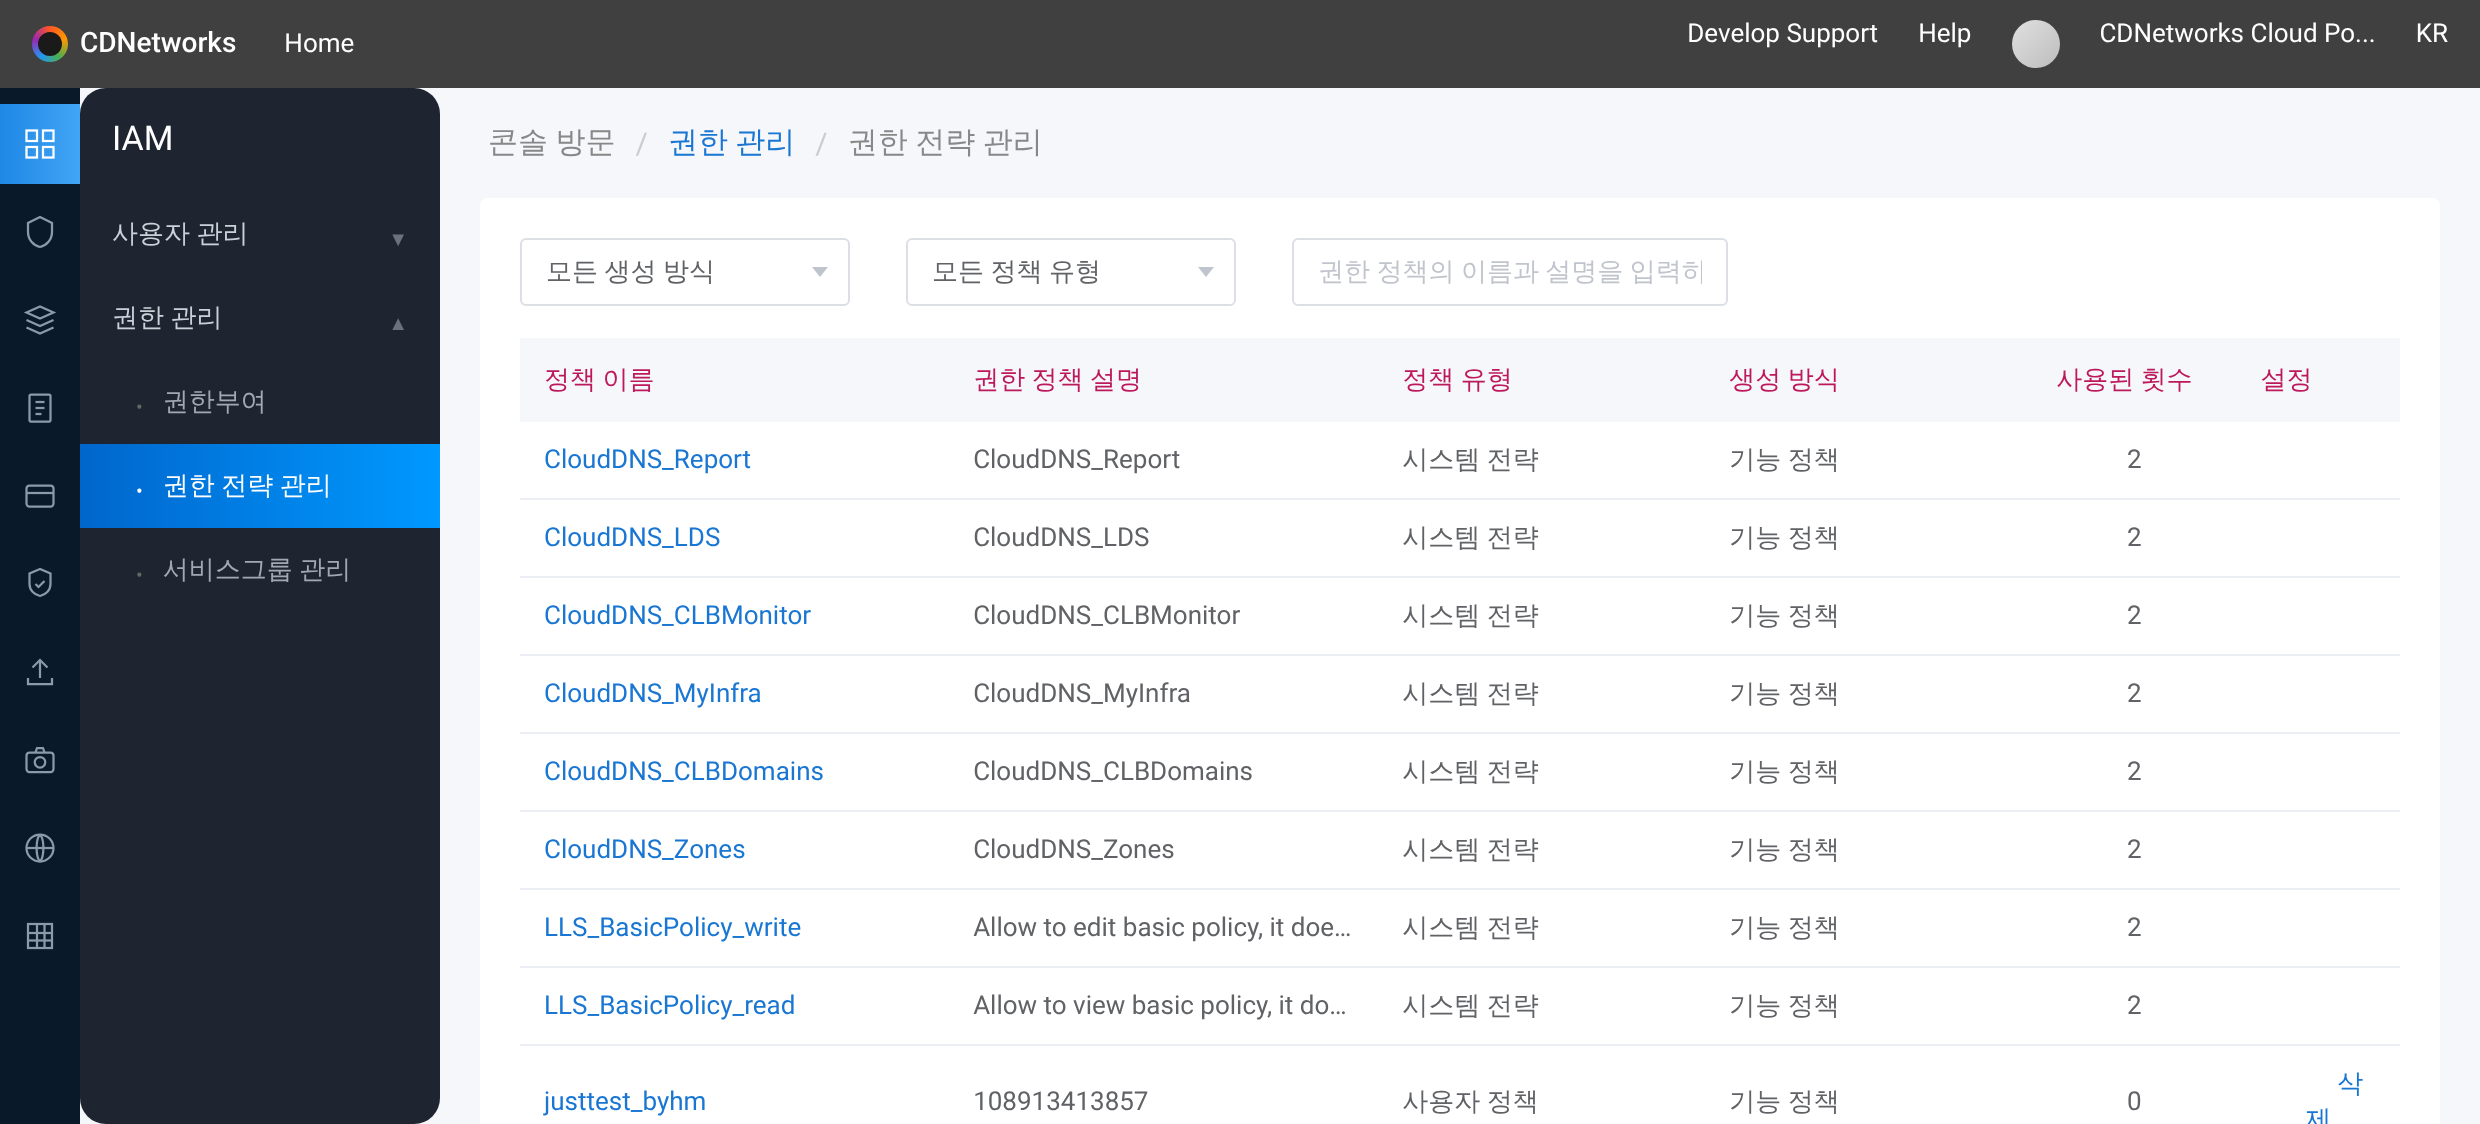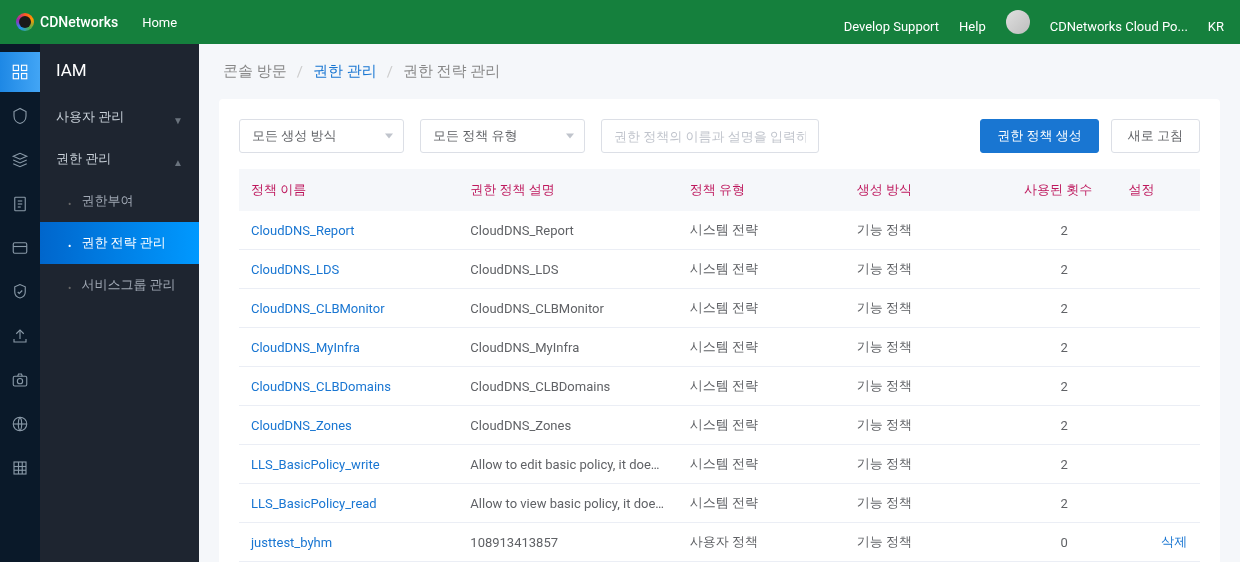--- a/index.html
+++ b/index.html
@@ -9,21 +9,21 @@
       font-family: -apple-system, BlinkMacSystemFont, "Segoe UI", Roboto, "Helvetica Neue", Arial, sans-serif;
     }
     body {
       width: 1240px;
       height: 562px;
       overflow: hidden;
       background: #f5f7fa;
     }
     .top-header {
       height: 44px;
-      background: #15803d;
+      background: #404040;
       display: flex;
       align-items: center;
       justify-content: space-between;
       padding: 0 16px;
       color: #fff;
       font-size: 13px;
     }
     .top-header-left {
       display: flex;
       align-items: center;
@@ -45,21 +45,21 @@
     }
     .logo-icon::after {
       content: '';
       position: absolute;
       inset: 3px;
       background: #1a1a1a;
       border-radius: 50%;
     }
     .top-header-right {
       display: flex;
-      align-items: flex-end;
+      align-items: flex-start;
       gap: 20px;
     }
     .avatar {
       width: 24px;
       height: 24px;
       border-radius: 50%;
       background: linear-gradient(135deg, #e0e0e0, #bdbdbd);
       display: inline-block;
     }
     .main-layout {
@@ -90,25 +90,26 @@
       color: #fff;
     }
     .rail-svg {
       width: 18px;
       height: 18px;
       stroke: currentColor;
       fill: none;
       stroke-width: 1.5;
     }
     .sidebar {
-      width: 159px;
+      width: 180px;
       background: #1e2530;
       color: #c9d1d9;
       padding-top: 16px;
       font-size: 13px;
+      border-radius: 13px;
     }
     .sidebar-title {
       padding: 0 16px 16px;
       font-size: 17px;
       color: #fff;
     }
     .sidebar-section {
       padding: 12px 16px;
       display: flex;
       justify-content: space-between;
@@ -161,21 +162,21 @@
       cursor: pointer;
     }
     .panel {
       background: #fff;
       margin: 0 20px 20px;
       border-radius: 4px;
       padding: 20px;
     }
     .toolbar {
       display: flex;
-      gap: 16px;
+      gap: 28px;
       margin-bottom: 16px;
       align-items: center;
     }
     .select-box {
       height: 34px;
       border: 1px solid #dcdfe6;
       border-radius: 3px;
       padding: 0 30px 0 12px;
       font-size: 13px;
       color: #606266;
@@ -395,24 +396,20 @@
 
     <div class="panel">
       <div class="toolbar">
         <div class="select-box">
           <span>모든 생성 방식</span>
         </div>
         <div class="select-box">
           <span>모든 정책 유형</span>
         </div>
         <input class="search-input" placeholder="권한 정책의 이름과 설명을 입력하세요" style="">
-        <div class="toolbar-actions">
-          <button class="btn btn-primary">권한 정책 생성</button>
-          <button class="btn">새로 고침</button>
-        </div>
       </div>
 
       <table class="data-table">
         <thead>
           <tr>
             <th class="col-name">정책 이름</th>
             <th class="col-desc">권한 정책 설명</th>
             <th class="col-type">정책 유형</th>
             <th class="col-creation">생성 방식</th>
             <th class="col-count th-count">사용된 횟수</th>

